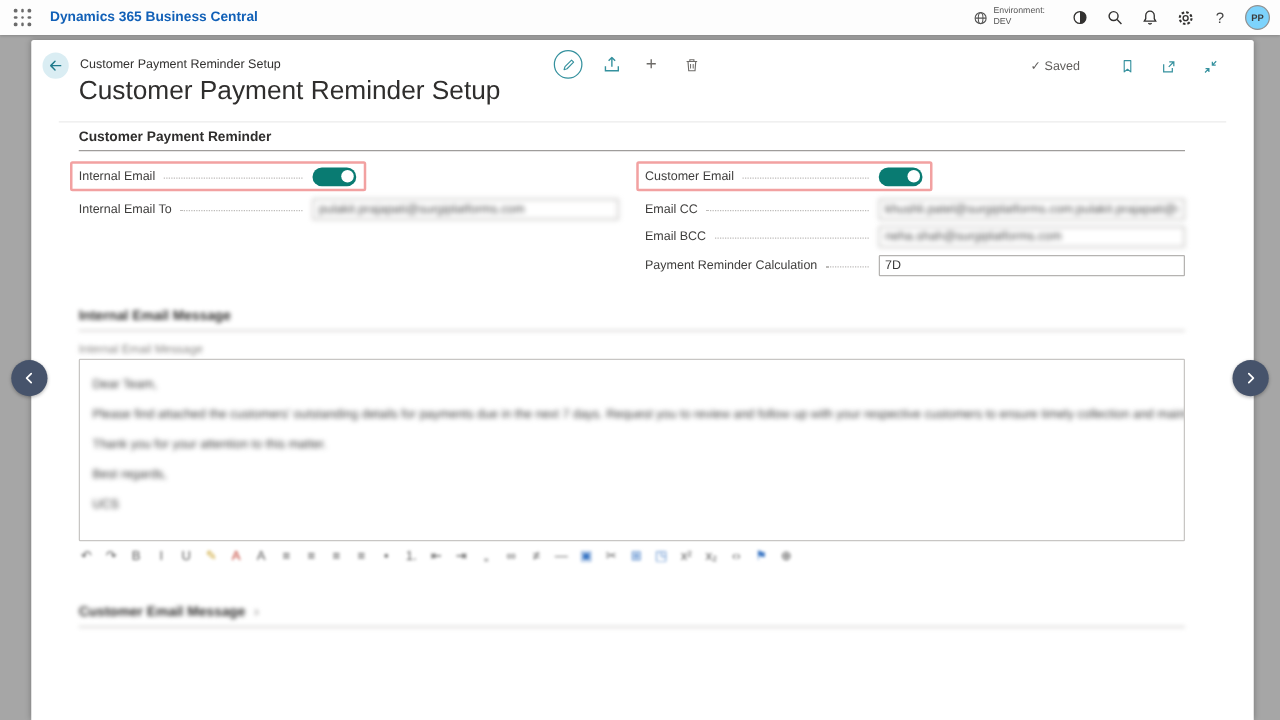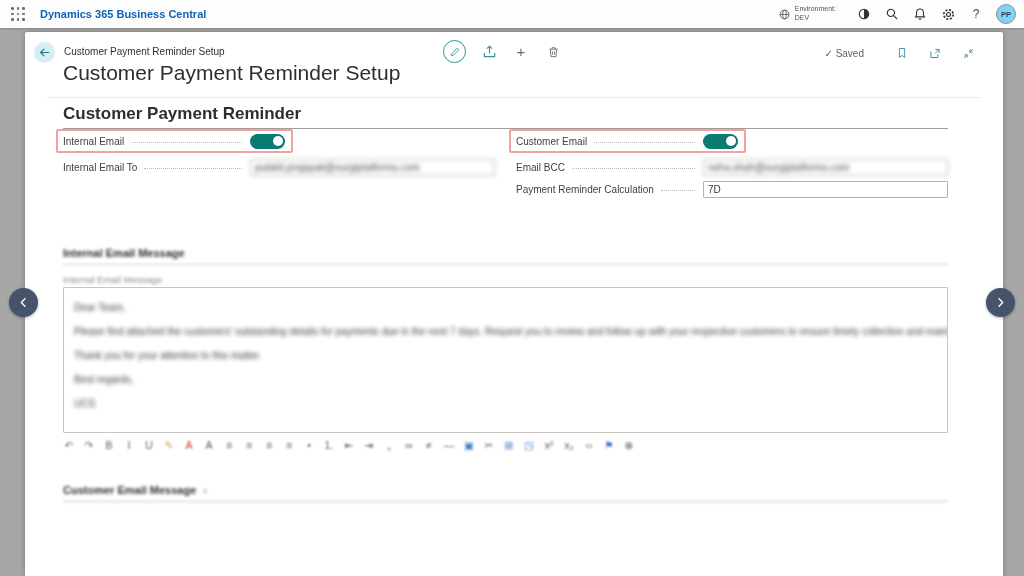--- a/index.html
+++ b/index.html
@@ -39,21 +39,21 @@
 
   .actions-right { position:absolute; right:26px; top:4px; display:flex; align-items:center; gap:15px; }
   .saved { font-size:10px; color:#605e5c; margin-right:14px; }
   .saved .chk { color:#605e5c; }
 
   .page-title { position:absolute; left:38px; top:29px; font-size:21px; font-weight:300; color:#2f2e2d; }
   .header-divider { position:absolute; left:22px; right:22px; top:65px; border-top:1px solid #ececec; }
 
   .content { position:absolute; left:38px; top:72px; width:885px; }
 
-  .section-heading { font-size:17px; font-weight:bold; color:#2f2e2d; padding-bottom:4px;
+  .section-heading { font-size:11px; font-weight:bold; color:#2f2e2d; padding-bottom:4px;
                      border-bottom:1px solid #9f9d9b; cursor:pointer; }
 
   
   .fields { position:absolute; top:97px; left:38px; width:885px; display:flex; gap:21px; }
   .fcol { width:432px; display:grid; grid-template-rows:24px 17px 17px 17px; row-gap:5.5px; }
   .frow { display:flex; align-items:center; position:relative; }
   .flabel { font-size:10px; color:#3f3e3d; white-space:nowrap; flex:none; }
   .leader { flex:1; height:1px; border-bottom:1px dotted #bdbbb9; margin:0 8px 0 7px; transform:translateY(1px); }
   .fctrl { width:245px; flex:none; display:flex; align-items:center; }
   .finput { width:245px; height:17px; border:1px solid #b5b3b1; border-radius:1px; font-size:10px;
@@ -241,20 +241,27 @@
     <div class="fcol">
       <div class="frow">
         <div class="hl-box"></div>
         <span class="flabel">Customer Email</span>
         <span class="leader"></span>
         <span class="fctrl">
           <span class="toggle">
               <span class="knob"></span>
             </span>
         </span>
+      </div>
+      <div class="frow">
+        <span class="flabel">Email CC</span>
+        <span class="leader"></span>
+        <span class="fctrl">
+            <input class="finput redacted" value="khushli.patel@surgiplatforms.com;pulakit.prajapati@surgiplatforms.com" style="">
+          </span>
       </div>
       <div class="frow">
         <span class="flabel">Email BCC</span>
         <span class="leader"></span>
         <span class="fctrl">
             <input class="finput redacted" value="neha.shah@surgiplatforms.com" style="">
           </span>
       </div>
       <div class="frow">
         <span class="flabel">Payment Reminder Calculation</span>

